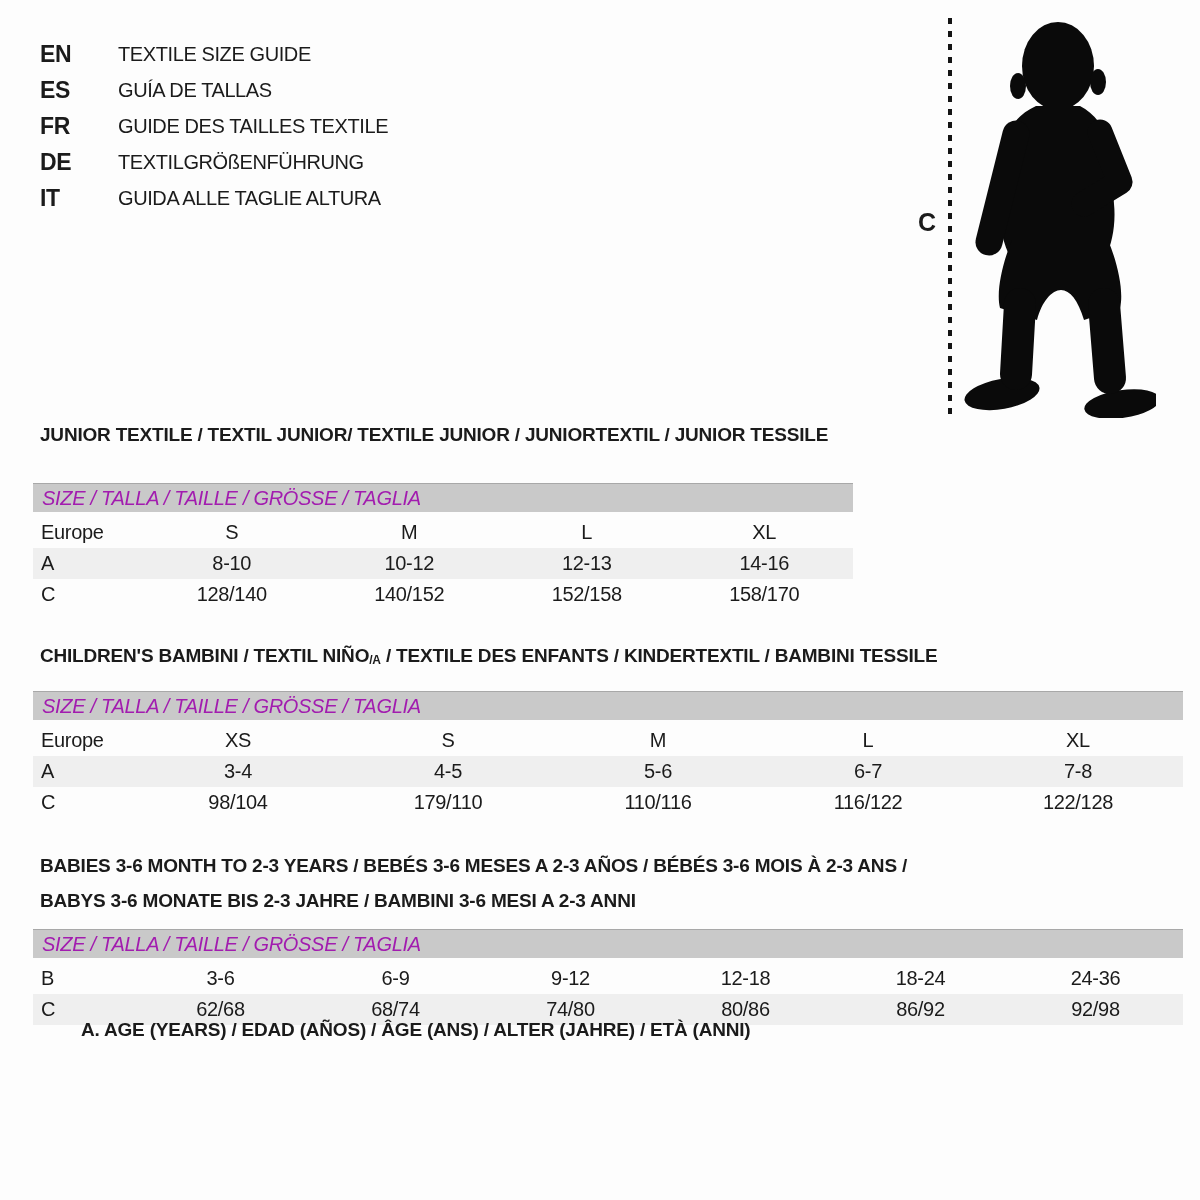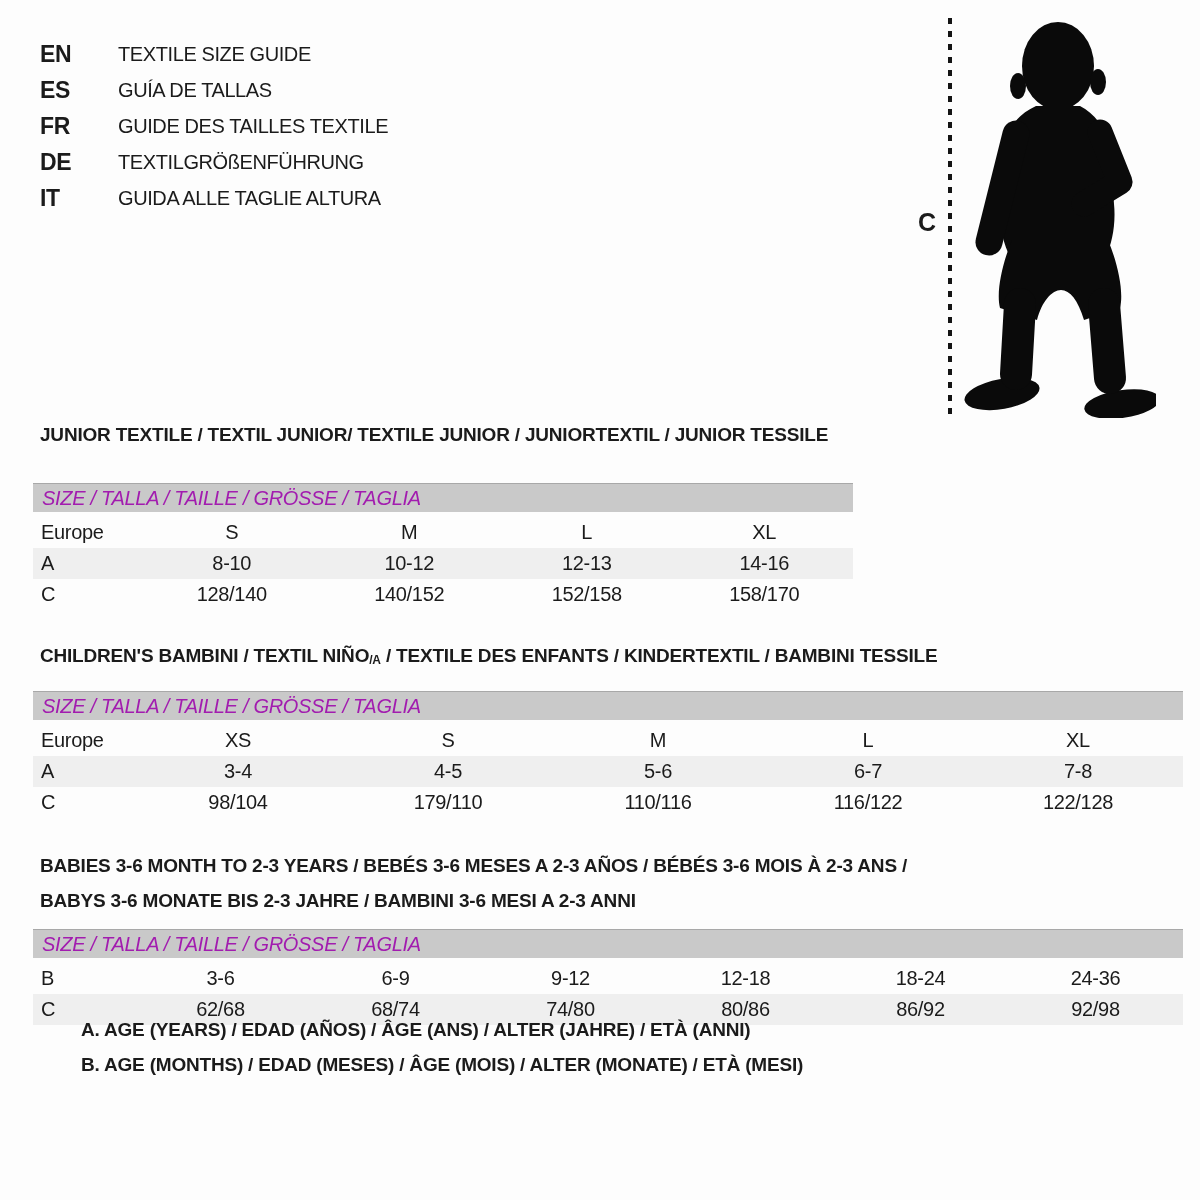--- a/index.html
+++ b/index.html
@@ -215,16 +215,15 @@
         <td class="size-cell">80/86</td>
         <td class="size-cell">86/92</td>
         <td class="size-cell">92/98</td>
       </tr>
     </tbody>
       </table>
   </div>
 
   <div class="legend">
     <div class="legend-line">A. AGE (YEARS) / EDAD (AÑOS) / ÂGE (ANS) / ALTER (JAHRE) / ETÀ (ANNI)</div>
-    <div class="legend-line">B. AGE (MONTHS) / EDAD (MESES) / ÂGE (MOIS) / ALTER (MONATE) / ETÀ (MESI)</div>
   </div>
 
 </div>
 
 </body></html>

